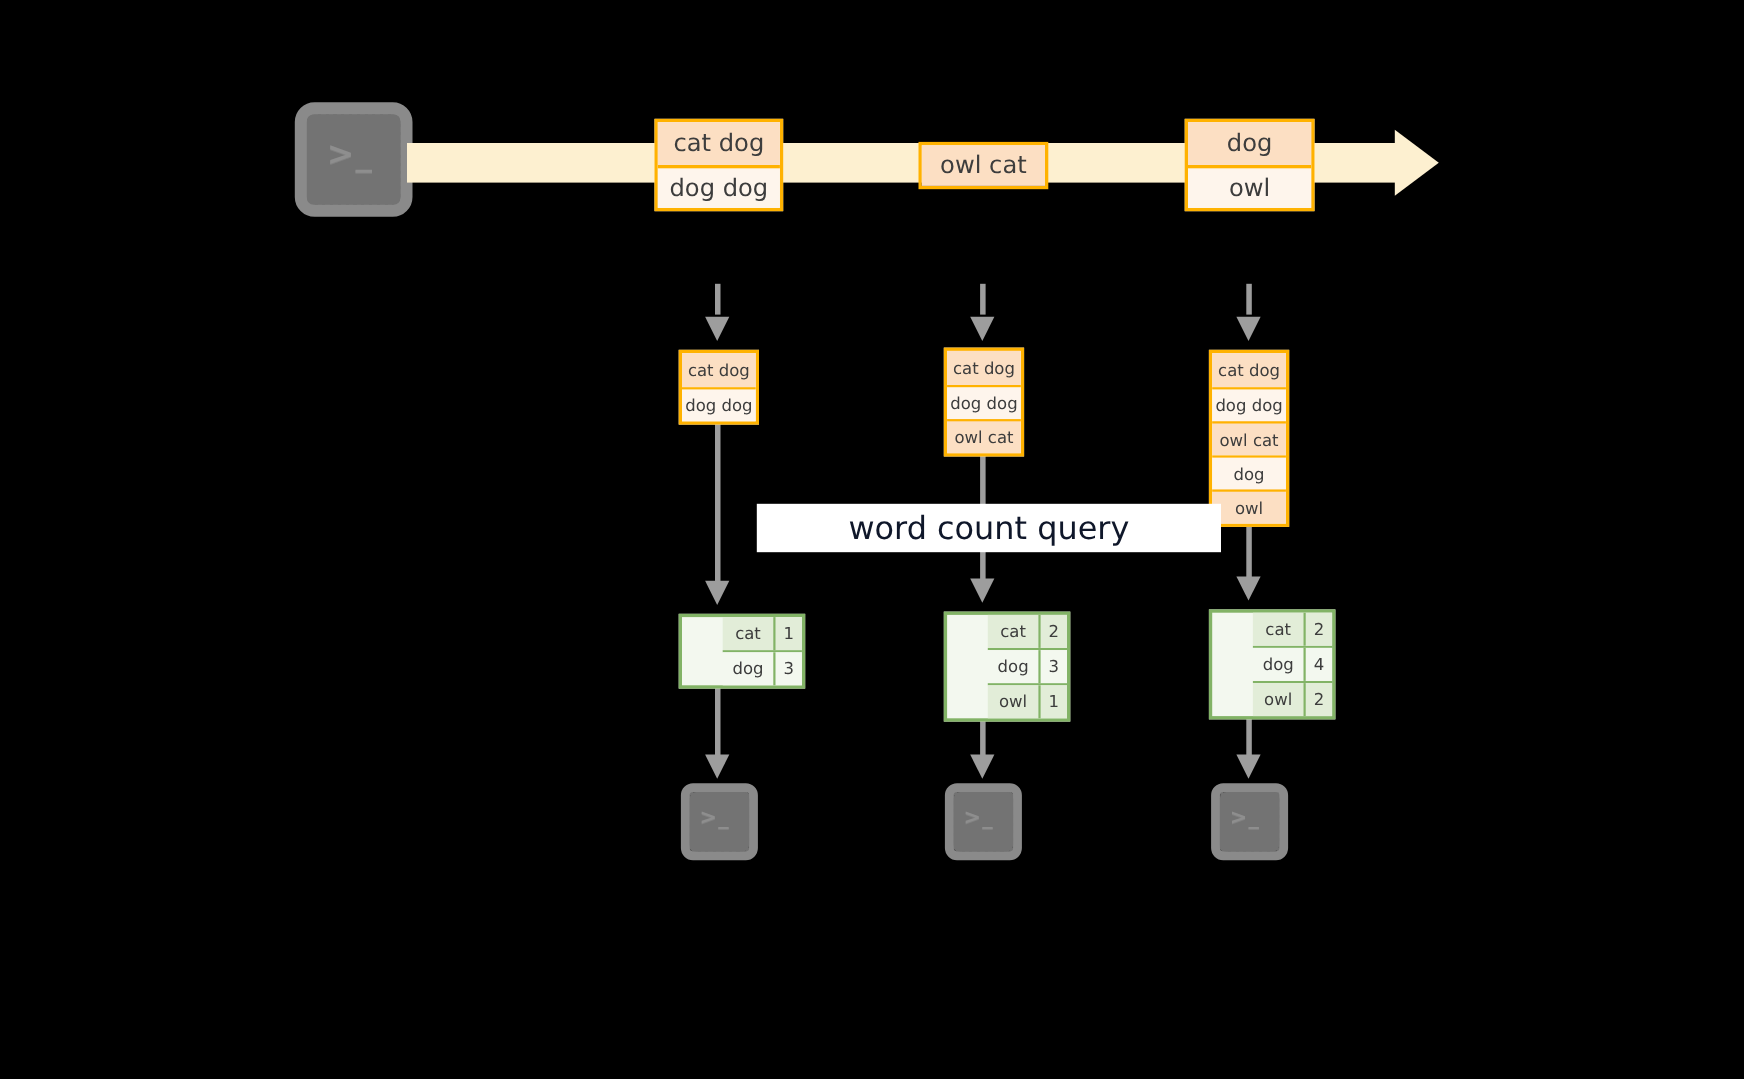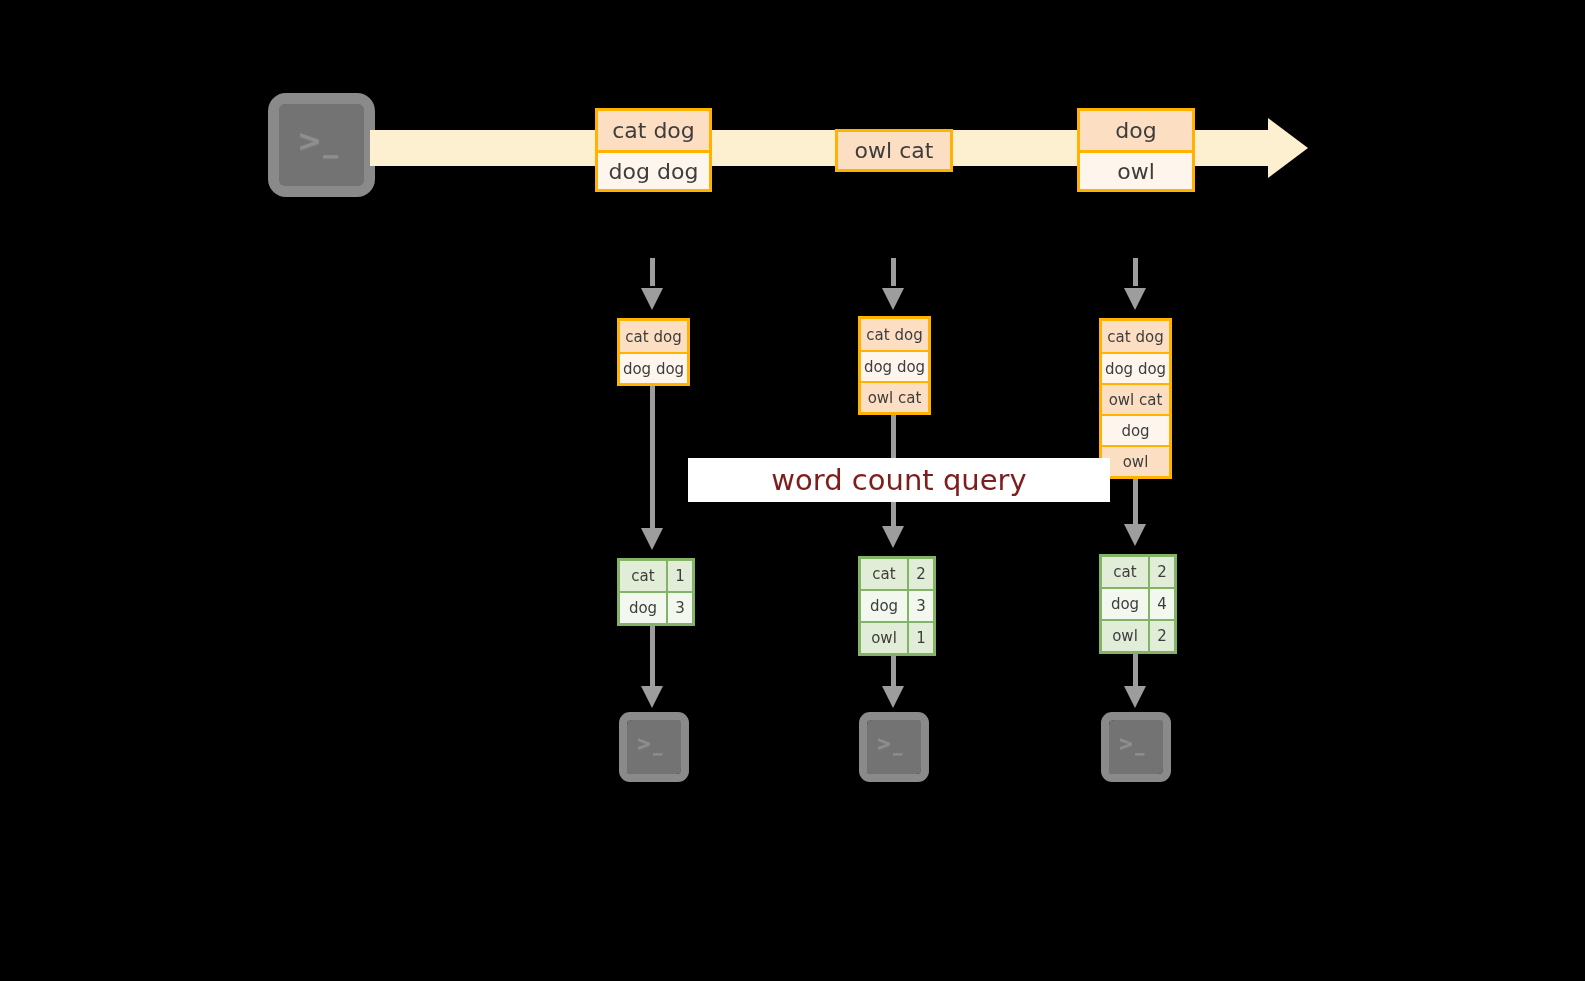--- a/index.html
+++ b/index.html
@@ -138,21 +138,21 @@
   .stack-cell + .stack-cell { border-top: 2px solid #FFB200; }
 
   
   .table {
     position: absolute;
     box-sizing: border-box;
     border: 3px solid #82B366;
     background: #F3F8EF;
     z-index: 3;
   }
-  .table-row { display: flex; }
+  .table-row { display: flex; margin-left: 37px; }
   .table-row + .table-row { border-top: 2px solid #82B366; }
   .table-row .cell {
     box-sizing: border-box;
     height: 30px;
     display: flex;
     align-items: center;
     justify-content: center;
     font-size: 15px;
     color: #3d3d3d;
     background: #F3F8EF;
@@ -169,21 +169,21 @@
     width: 422px;
     height: 44px;
     background: #FFFFFF;
     display: flex;
     align-items: center;
     justify-content: center;
     z-index: 5;
   }
   #query-banner .label {
     font-size: 29px;
-    color: #7f1d1d;
+    color: #0f172a;
   }
 </style>
 </head>
 <body>
 
 <div id="canvas">
 
   <div class="terminal big" id="term-source">
     <div class="inner">
       <span class="prompt">&gt;_</span>

